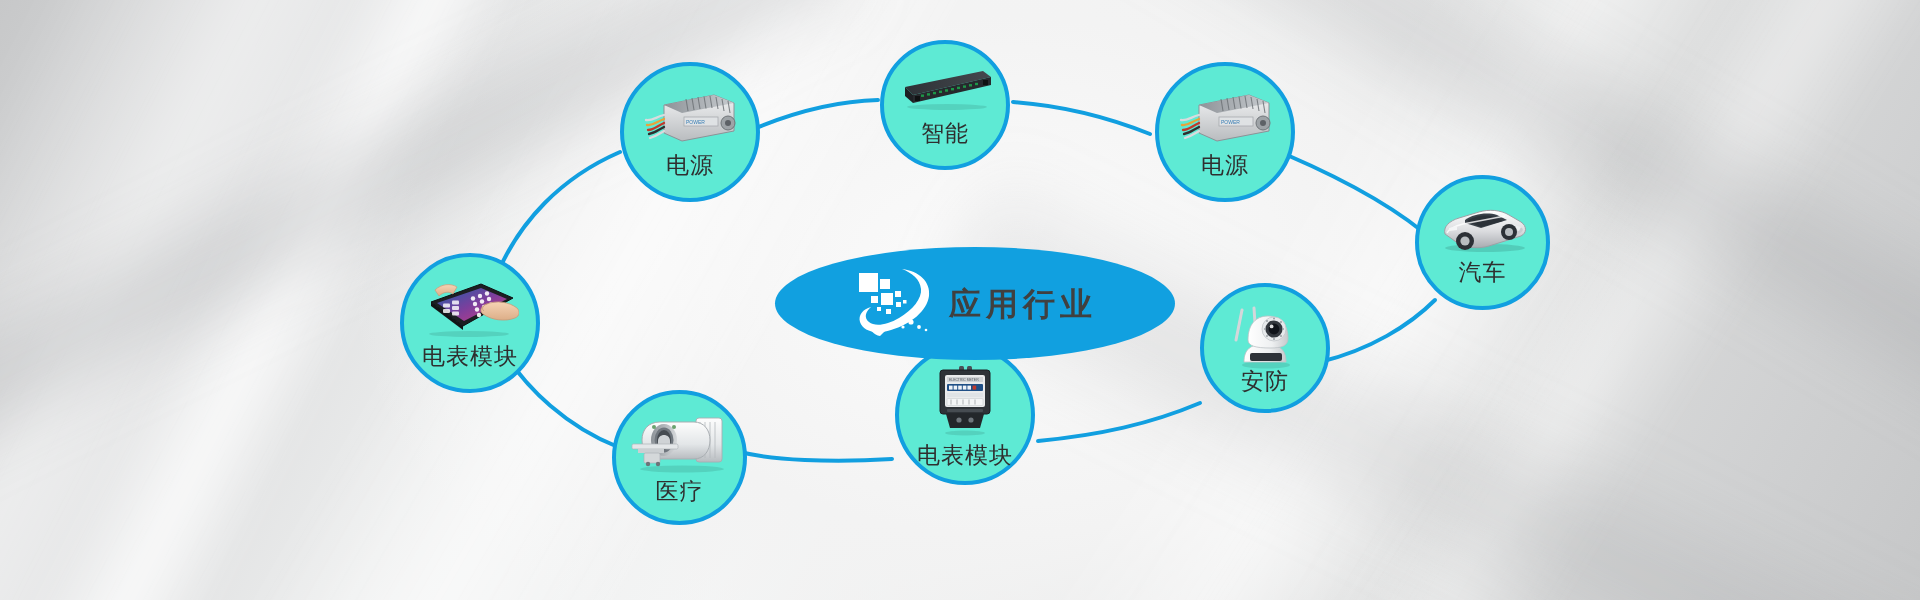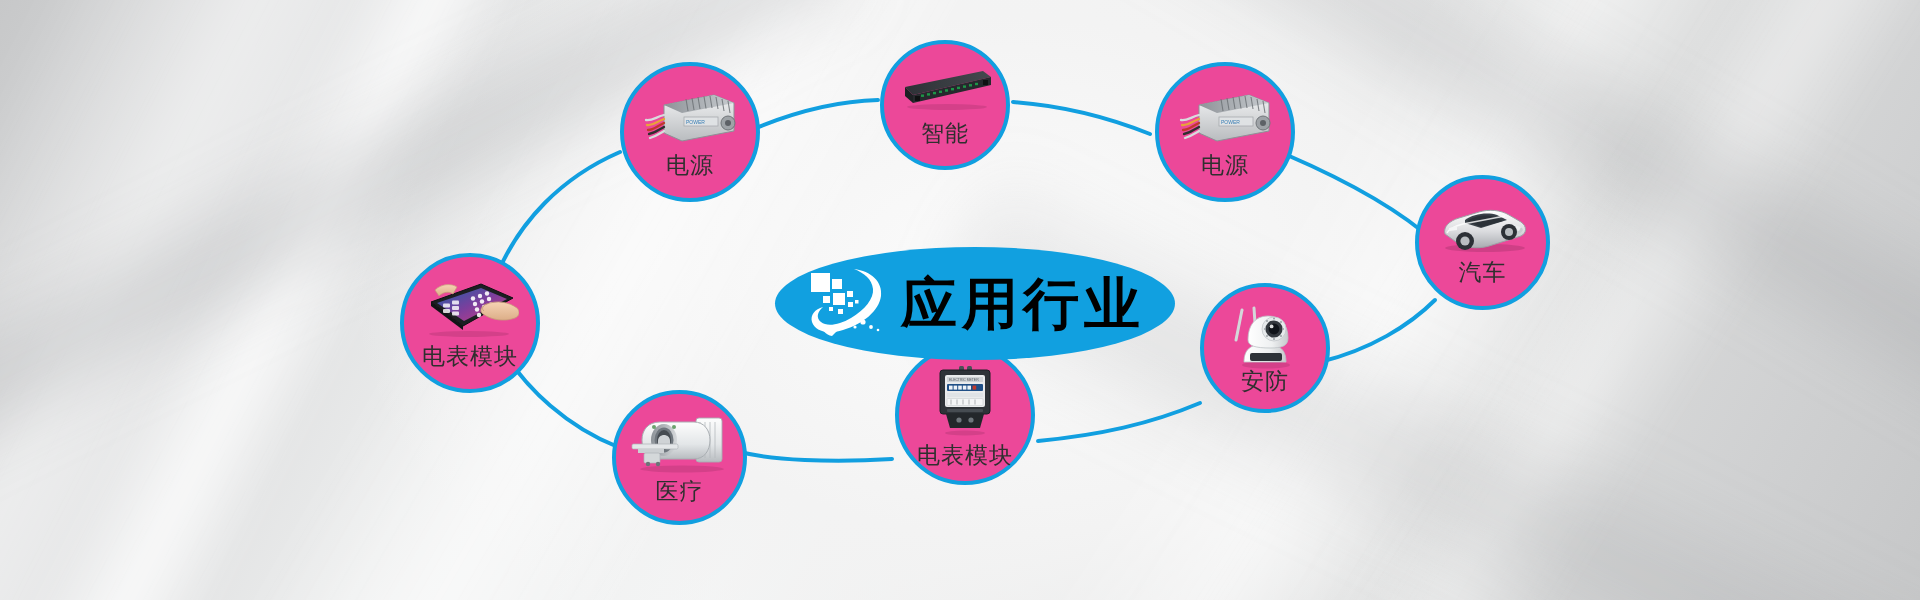--- a/index.html
+++ b/index.html
@@ -36,31 +36,31 @@
       background:linear-gradient(180deg,rgba(160,162,164,0) 0%,rgba(150,152,155,.26) 50%,rgba(160,162,164,0) 100%);
       transform:rotate(30deg);filter:blur(26px);}
   .sd3{left:900px;top:430px;width:1300px;height:200px;
       background:linear-gradient(180deg,rgba(160,162,164,0) 0%,rgba(150,152,155,.22) 50%,rgba(160,162,164,0) 100%);
       transform:rotate(26deg);filter:blur(30px);}
 
   
   #links{position:absolute;inset:0;}
 
   
-  .node{position:absolute;border-radius:50%;background:#ec4899;
+  .node{position:absolute;border-radius:50%;background:#5eead4;
         border:4px solid #119fe0;box-sizing:border-box;
         display:flex;flex-direction:column;align-items:center;justify-content:center;}
   .node .art{display:flex;align-items:center;justify-content:center;}
   .node .lbl{color:#2f2f2f;font-size:23px;letter-spacing:1px;line-height:1;}
 
   
   #center{position:absolute;left:775px;top:247px;width:400px;height:113px;
           background:#11a0e0;border-radius:50%/50%;
           display:flex;align-items:center;justify-content:center;gap:14px;}
-  #center .ctxt{color:#000000;font-size:56px;font-weight:bold;letter-spacing:5px;line-height:1;}
+  #center .ctxt{color:#404040;font-size:32px;font-weight:bold;letter-spacing:5px;line-height:1;}
 
   svg{display:block;}
 </style>
 </head>
 <body>
 
 <div id="stage">
 
   <div id="bg">
     <div class="streak s1"></div>

